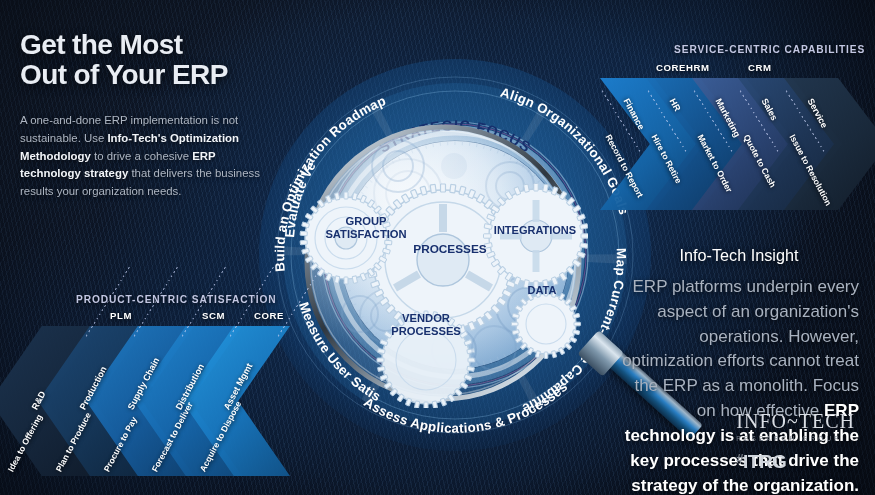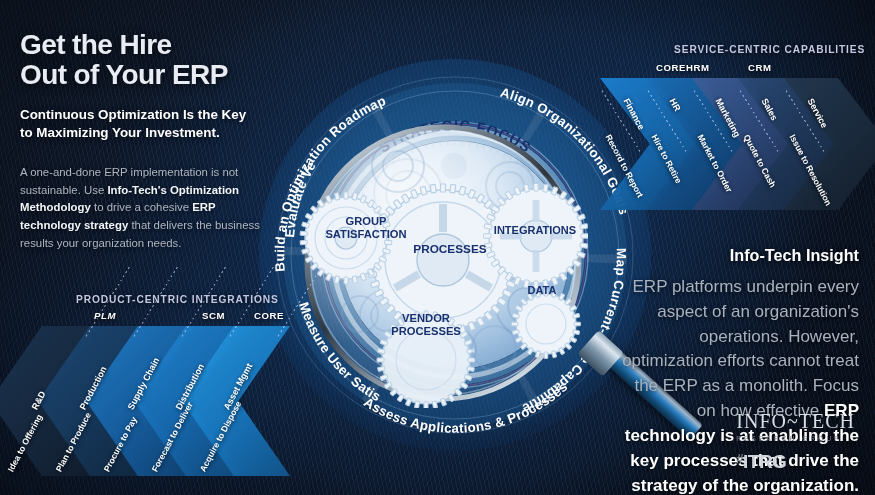--- a/index.html
+++ b/index.html
@@ -131,22 +131,23 @@
     width: 34px; height: 32px;
     transform-origin: 0 50%;
     transform: rotate(42deg);
     border-radius: 4px;
     background: linear-gradient(to bottom, #8da2b4 0%, #dbe6ef 22%, #7e97ab 55%, #3b4f62 100%);
   }
 
   
   #insight { position: absolute; right: 16px; top: 246px; width: 240px; z-index: 30; text-align: right; }
   #insight-title {
-    font-size: 16.2px; font-weight: 700; color: #ffffff;
+    font-size: 16.2px; font-weight: 400; color: #ffffff;
     text-shadow: 0 1px 6px rgba(0,0,0,0.8);
+    text-align: center;
   }
   #insight-body {
     margin-top: 10px;
     font-size: 17px; line-height: 1.46;
     color: #a9b2bf;
     text-shadow: 0 1px 5px rgba(0,0,0,0.75);
   }
   #insight-body b { color: #ffffff; font-weight: 700; }
 
   
@@ -668,21 +669,21 @@
       <div class="dotline" style="left: 140px; top: 28px; width: 74px; transform: rotate(58deg); transform-origin: left center;"></div>
       <div class="chev" style="left: 184px; top: 16px; width: 104px; height: 132px; background: linear-gradient(135deg, rgb(34, 55, 79) 0%, rgb(26, 42, 60) 55%, rgb(18, 28, 40) 100%); opacity: 0.96;"></div>
       <div class="chev-lbl" style="left: 210px; top: 32px; transform: rotate(62deg); font-size: 9px;">Service</div>
       <div class="chev-lbl" style="left: 192px; top: 68px; transform: rotate(62deg); font-size: 8.6px;">Issue to Resolution</div>
       <div class="dotline" style="left: 186px; top: 28px; width: 74px; transform: rotate(58deg); transform-origin: left center;"></div>
       <div class="chev-cat" style="left: 56px; top: 0px;">CORE</div>
       <div class="chev-cat" style="left: 86px; top: 0px;">HRM</div>
       <div class="chev-cat" style="left: 148px; top: 0px; text-align: right;">CRM</div>
     </div>
 
-  <div class="sec-title" id="prd-title">PRODUCT-CENTRIC INTEGRATIONS</div>
+  <div class="sec-title" id="prd-title">PRODUCT-CENTRIC SATISFACTION</div>
   <div class="chev-group" id="prd-group" style="left:-10px; top:312px; width:300px; height:165px;">
       <div class="chev flip" style="left: 0px; top: 14px; width: 108px; height: 150px; background: linear-gradient(135deg, rgb(28, 53, 82) 0%, rgb(22, 40, 62) 55%, rgb(16, 28, 44) 100%); opacity: 0.96;"></div>
       <div class="chev-lbl" style="left: 44px; top: 92px; transform: rotate(-62deg); font-size: 9px;">R&amp;D</div>
       <div class="chev-lbl" style="left: 20px; top: 154px; transform: rotate(-62deg); font-size: 8.6px;">Idea to Offering</div>
       <div class="dotline" style="left: 96px; top: 24px; width: 82px; transform: rotate(-58deg); transform-origin: left center;"></div>
       <div class="chev flip" style="left: 48px; top: 14px; width: 108px; height: 150px; background: linear-gradient(135deg, rgb(29, 74, 120) 0%, rgb(22, 56, 91) 55%, rgb(15, 39, 64) 100%); opacity: 0.96;"></div>
       <div class="chev-lbl" style="left: 92px; top: 92px; transform: rotate(-62deg); font-size: 9px;">Production</div>
       <div class="chev-lbl" style="left: 68px; top: 154px; transform: rotate(-62deg); font-size: 8.6px;">Plan to Produce</div>
       <div class="dotline" style="left: 144px; top: 24px; width: 82px; transform: rotate(-58deg); transform-origin: left center;"></div>
       <div class="chev flip" style="left: 96px; top: 14px; width: 108px; height: 150px; background: linear-gradient(135deg, rgb(31, 125, 198) 0%, rgb(22, 94, 160) 55%, rgb(15, 66, 115) 100%); opacity: 0.96;"></div>
@@ -690,33 +691,29 @@
       <div class="chev-lbl" style="left: 116px; top: 154px; transform: rotate(-62deg); font-size: 8.6px;">Procure to Pay</div>
       <div class="dotline" style="left: 192px; top: 24px; width: 82px; transform: rotate(-58deg); transform-origin: left center;"></div>
       <div class="chev flip" style="left: 144px; top: 14px; width: 108px; height: 150px; background: linear-gradient(135deg, rgb(33, 137, 212) 0%, rgb(22, 104, 174) 55%, rgb(16, 74, 126) 100%); opacity: 0.96;"></div>
       <div class="chev-lbl" style="left: 188px; top: 92px; transform: rotate(-62deg); font-size: 9px;">Distribution</div>
       <div class="chev-lbl" style="left: 164px; top: 154px; transform: rotate(-62deg); font-size: 8.6px;">Forecast to Deliver</div>
       <div class="dotline" style="left: 240px; top: 24px; width: 82px; transform: rotate(-58deg); transform-origin: left center;"></div>
       <div class="chev flip" style="left: 192px; top: 14px; width: 108px; height: 150px; background: linear-gradient(135deg, rgb(36, 154, 226) 0%, rgb(24, 119, 191) 55%, rgb(17, 84, 139) 100%); opacity: 0.96;"></div>
       <div class="chev-lbl" style="left: 236px; top: 92px; transform: rotate(-62deg); font-size: 9px;">Asset Mgmt</div>
       <div class="chev-lbl" style="left: 212px; top: 154px; transform: rotate(-62deg); font-size: 8.6px;">Acquire to Dispose</div>
       <div class="dotline" style="left: 288px; top: 24px; width: 82px; transform: rotate(-58deg); transform-origin: left center;"></div>
-      <div class="chev-cat" style="left: 104px; top: -2px; font-style: italic;">PLM</div>
+      <div class="chev-cat" style="left: 120px; top: -2px;">PLM</div>
       <div class="chev-cat" style="left: 212px; top: -2px;">SCM</div>
       <div class="chev-cat" style="left: 264px; top: -2px;">CORE</div>
     </div>
 
   <div id="left-panel">
     <div class="headline">
-      <div>Get the Hire</div>
+      <div>Get the Most</div>
       <div>Out of Your ERP</div>
-    </div>
-    <div class="subhead">
-      <div>Continuous Optimization Is the Key</div>
-      <div>to Maximizing Your Investment.</div>
     </div>
     <div class="bodytext">
       <span>A one-and-done ERP implementation is not sustainable. Use </span><b>Info-Tech's Optimization Methodology</b><span> to drive a cohesive </span><b>ERP technology strategy</b><span> that delivers the business results your organization needs.</span>
     </div>
   </div>
 
   <div id="insight">
     <div id="insight-title">Info-Tech Insight</div>
     <div id="insight-body">
       <span>ERP platforms underpin every aspect of an organization's operations. However, optimization efforts cannot treat the ERP as a monolith. Focus on how effective </span><b>ERP technology is at enabling the key processes that drive the strategy of the organization.</b>

